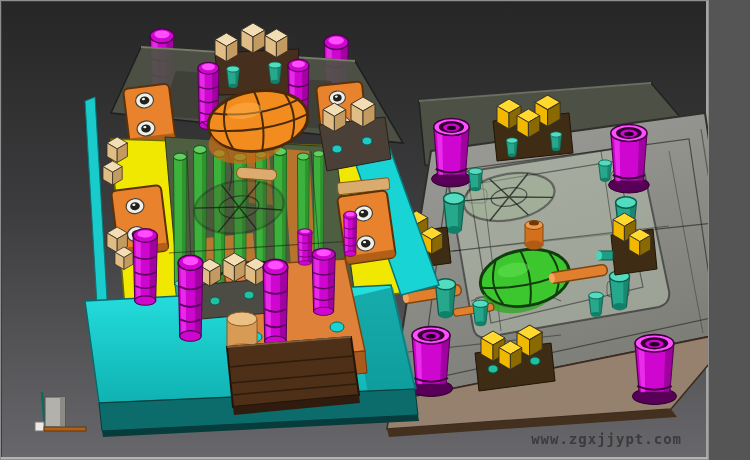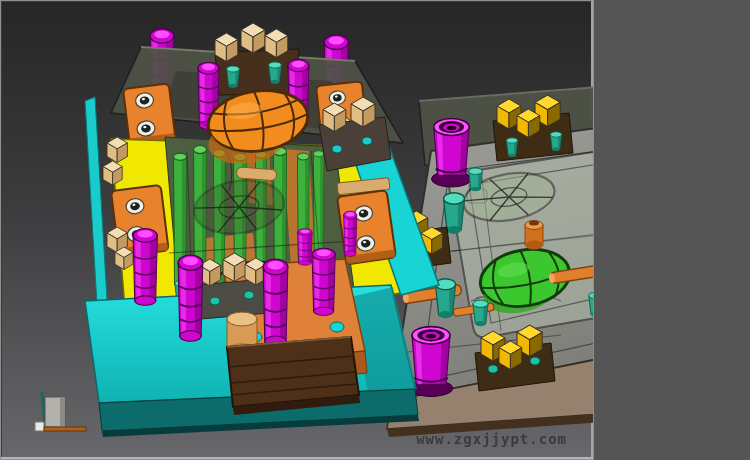--- a/index.html
+++ b/index.html
@@ -10,21 +10,21 @@
     --green:#3cb23c; --green-dark:#2a8a2a;
     --ball-orange:#f28c1e; --ball-green:#3cc72e;
     --cyan:#18d4d4; --cyan-dark:#0c6b6b; --teal:#26a88c;
     --tan:#ecd0a0; --brown:#4e3018; --dark-brown:#2f1c0e;
     --plate-gray:#90908c; --plate-side:#96806e; --glass:#b6c2ae;
     --olive:#4e5246; --wire:#1c1c1c; --watermark-color:#3b3b3b;
     --axis-box:#b3b1ab; --axis-teal:#0d6b5c; --axis-orange:#b06018;
   }
   html,body{margin:0;padding:0;background:#555;}
   .frame{
-    position:relative;width:594px;height:460px;overflow:hidden;box-sizing:border-box;
+    position:relative;width:709px;height:460px;overflow:hidden;box-sizing:border-box;
     border:1px solid var(--frame);
     box-shadow: inset 0 -2px 0 #b4b4b4, inset -2px 0 0 #a5a5a5, inset 1px 1px 0 #3c3c3c;
     background:linear-gradient(180deg,var(--bg-top) 0%,#3c3c3e 45%,var(--bg-bottom) 100%);
   }
   .frame svg{position:absolute;left:0;top:0;}
   .watermark{
     position:absolute;right:26px;bottom:12px;
     font:bold 14px "DejaVu Sans Mono","Liberation Mono",monospace;
     letter-spacing:1px;color:var(--watermark-color);
   }

